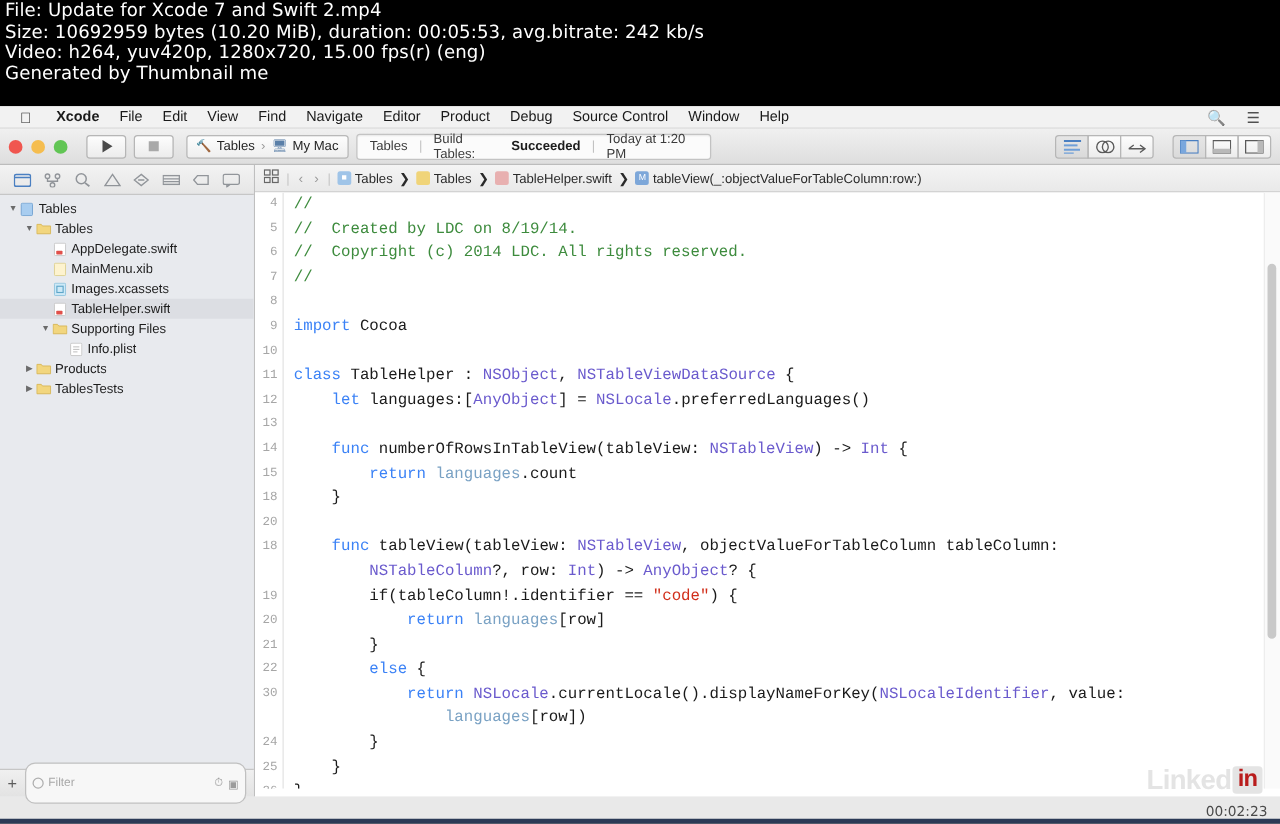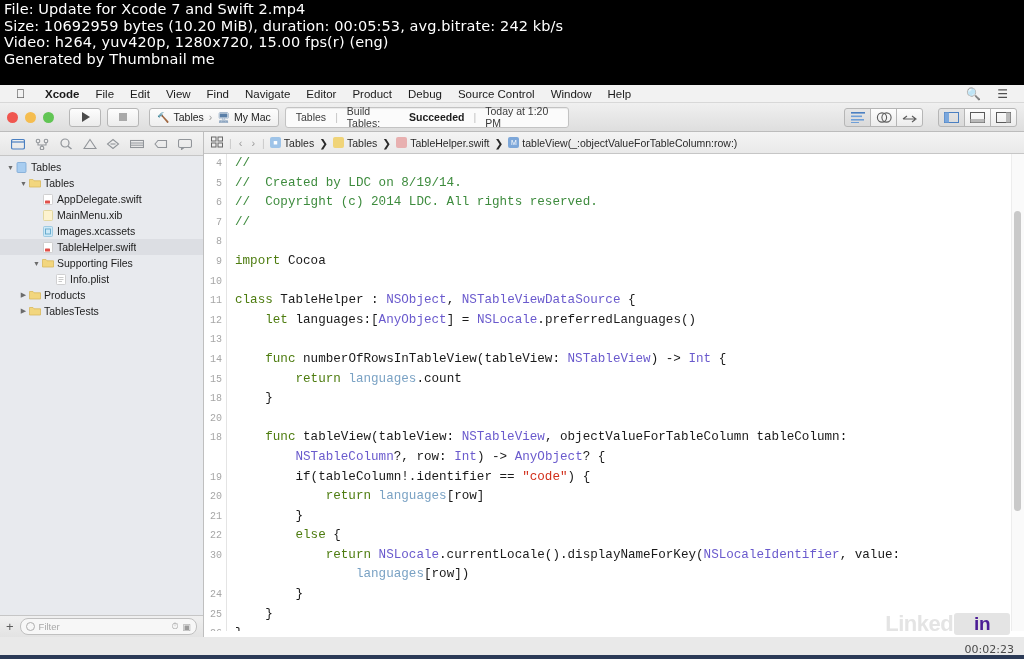--- a/index.html
+++ b/index.html
@@ -101,21 +101,21 @@
   .fic{ width:13px; flex:none; display:flex; align-items:center; justify-content:center; margin-right:3px; }
   .lbl{ overflow:hidden; text-overflow:ellipsis; }
 
   .nav-bottom{
     height:22px; background:linear-gradient(#f0f0f0,#e3e3e3);
     border-top:1px solid #c6c6c6; display:flex; align-items:center;
     padding:0 6px; gap:6px;
   }
   .plus{ font-size:13px; color:#5c5c5c; line-height:1; }
   .filter{
-    flex:1; height:17px; border:1px solid #c0c0c0; border-radius:8px;
+    flex:1; height:33px; border:1px solid #c0c0c0; border-radius:8px;
     background:#f7f7f7; display:flex; align-items:center; padding:0 5px; gap:4px;
     font-size:9.5px; color:#a8a8a8;
   }
   .filter .rc{ width:9px;height:9px;border-radius:50%;border:1.2px solid #aeaeae; flex:none;}
   .filter .sp{ flex:1; }
   .filter .e{ color:#9b9b9b; font-size:9px; }
 
   
   .editor{ flex:1; display:flex; flex-direction:column; background:#fff; position:relative; }
   .jumpbar{
@@ -135,42 +135,42 @@
     text-align:right; padding-right:4px; padding-top:0;
     font-family:"Liberation Mono", monospace; font-size:10px; color:#a6a6a6;
   }
   .code{
     flex:1; padding-left:8px; overflow:hidden;
     font-family:"Liberation Mono", monospace; font-size:12.6px; color:#1a1a1a;
     white-space:pre;
   }
   .gutter div, .code div{ height:19.6px; line-height:19.6px; }
   .cmt{ color:#3d8b3d; }
-  .kw{ color:#4d7c0f; }
+  .kw{ color:#3b82f6; }
   .typ{ color:#6a5acd; }
   .var{ color:#7aa2c4; }
   .str{ color:#d12f1b; }
   .fn{ color:#1a1a1a; }
 
   .vscroll{
     position:absolute; right:3px; top:57px; width:7px; height:300px;
     background:#c9c9c9; border-radius:4px;
   }
   .vtrack{ position:absolute; right:0; top:0; width:13px; height:100%; background:#fafafa; border-left:1px solid #ededed;}
 
   .editor-bottom{ height:6px; background:#fff; }
 
   
   .wm{
     position:absolute; right:14px; bottom:22px;
     font-family:"Liberation Sans",sans-serif; font-weight:bold; font-size:22px;
     color:#e4e4e4; letter-spacing:-.5px; display:flex; align-items:center; gap:1px;
     user-select:none;
   }
-  .wm .in{ background:#e4e4e4; color:#4c1d95; padding:0 20px; border-radius:3px; font-size:19px;}
+  .wm .in{ background:#e4e4e4; color:#b91c1c; padding:0 4px; border-radius:3px; font-size:19px;}
   .timecode{
     position:absolute; right:10px; bottom:3px;
     font-family:"DejaVu Sans", sans-serif; font-size:11px; color:#4a4a4a;
   }
   .botbar{ position:absolute; left:0; bottom:0; width:100%; height:4px; background:#2b3a56; }
 </style>
 </head>
 <body>
 
 <div class="vid-header">

